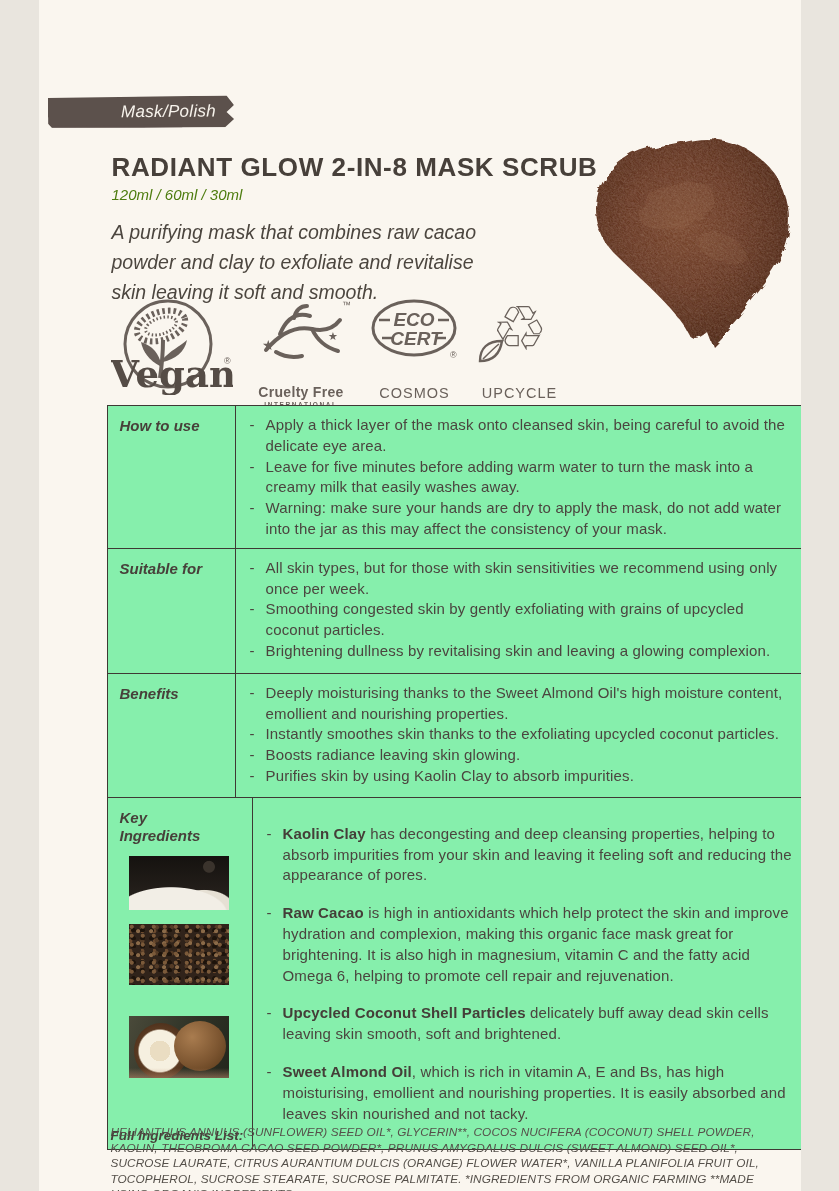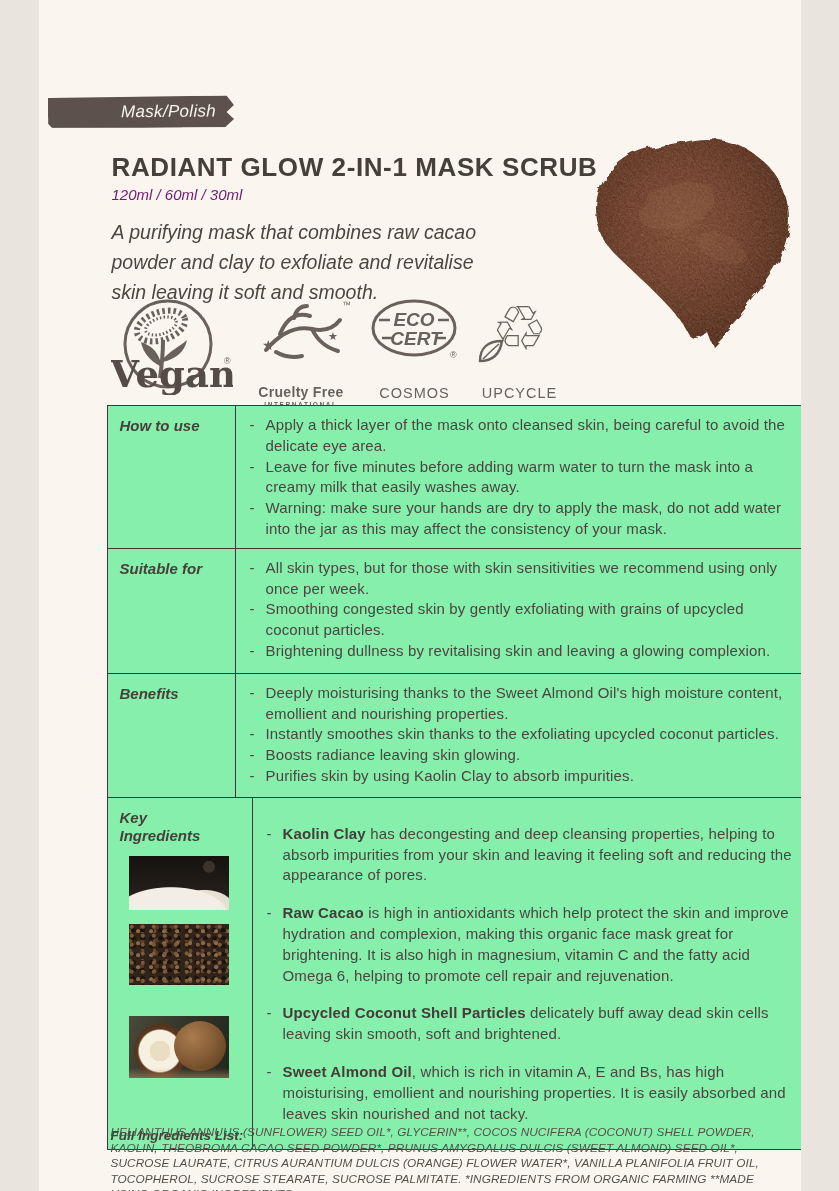--- a/index.html
+++ b/index.html
@@ -17,21 +17,21 @@
     clip-path:polygon(0 4%,96% 0,100% 30%,96% 52%,100% 74%,95% 100%,2% 97%,0 85%);
     display:flex; align-items:center; justify-content:flex-end; padding-right:18px;
   }
   .tag-label { color:#F7F3EC; font-size:17px; font-style:italic; letter-spacing:.3px; }
   .tag::after{ content:""; position:absolute; left:4px; bottom:0px; width:70%; height:3px;
     background:rgba(92,81,76,.55); }
 
   
   .title { position:absolute; left:73px; top:152px; font-size:26px; font-weight:700;
     letter-spacing:.6px; color:#47403A; }
-  .sizes { position:absolute; left:73px; top:186px; font-size:15px; font-style:italic; color:#701a75; }
+  .sizes { position:absolute; left:73px; top:186px; font-size:15px; font-style:italic; color:#4d7c0f; }
   .description { position:absolute; left:73px; top:217px; width:392px;
     font-size:19.5px; line-height:30px; font-style:italic; color:#4C463F; }
 
   
   .smear-wrap { position:absolute; left:540px; top:128px; width:235px; height:235px; }
 
   
   .badges { position:absolute; left:72px; top:298px; display:flex; align-items:flex-start; gap:17px; }
   .badge { display:flex; flex-direction:column; align-items:center; color:#6A615B; }
   .badge .icon-box { display:flex; align-items:center; justify-content:center; }
@@ -105,21 +105,21 @@
 </style>
 </head>
 <body>
 
 <div class="page">
 
   <div class="tag">
     <span class="tag-label">Mask/Polish</span>
   </div>
 
-  <h1 class="title">RADIANT GLOW 2-IN-1 MASK SCRUB</h1>
+  <h1 class="title">RADIANT GLOW 2-IN-8 MASK SCRUB</h1>
   <div class="sizes">120ml / 60ml / 30ml</div>
   <p class="description">A purifying mask that combines raw cacao powder and clay to exfoliate and revitalise skin leaving it soft and smooth.</p>
 
   <div class="smear-wrap">
     <svg width="235" height="235" viewBox="0 0 235 235">
       <defs>
         <radialGradient id="smearGrad" cx="45%" cy="42%" r="70%">
           <stop offset="0%" stop-color="#713D23"></stop>
           <stop offset="40%" stop-color="#61301B"></stop>
           <stop offset="75%" stop-color="#4C2210"></stop>

